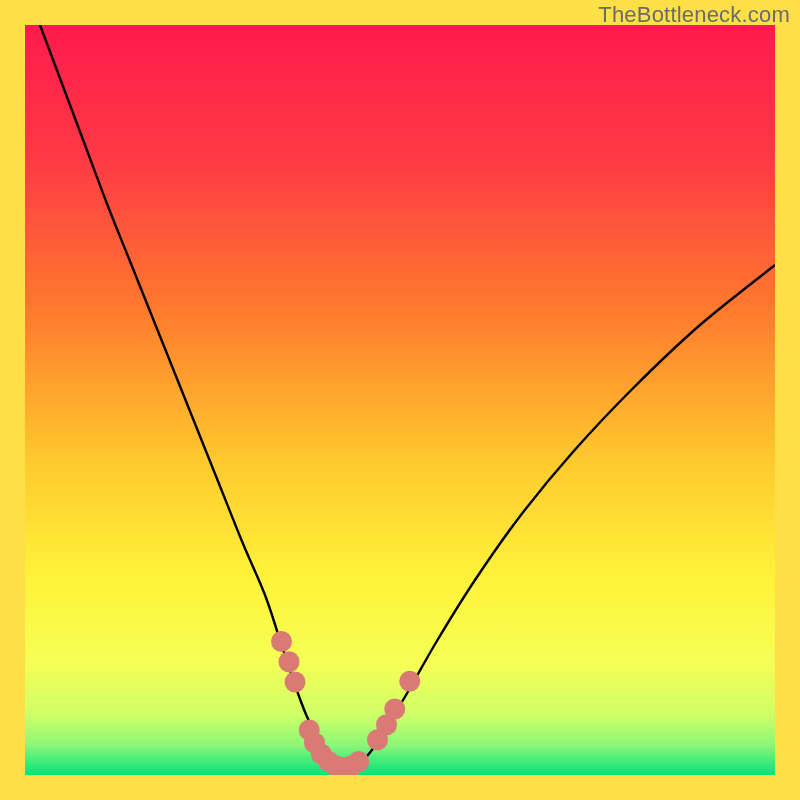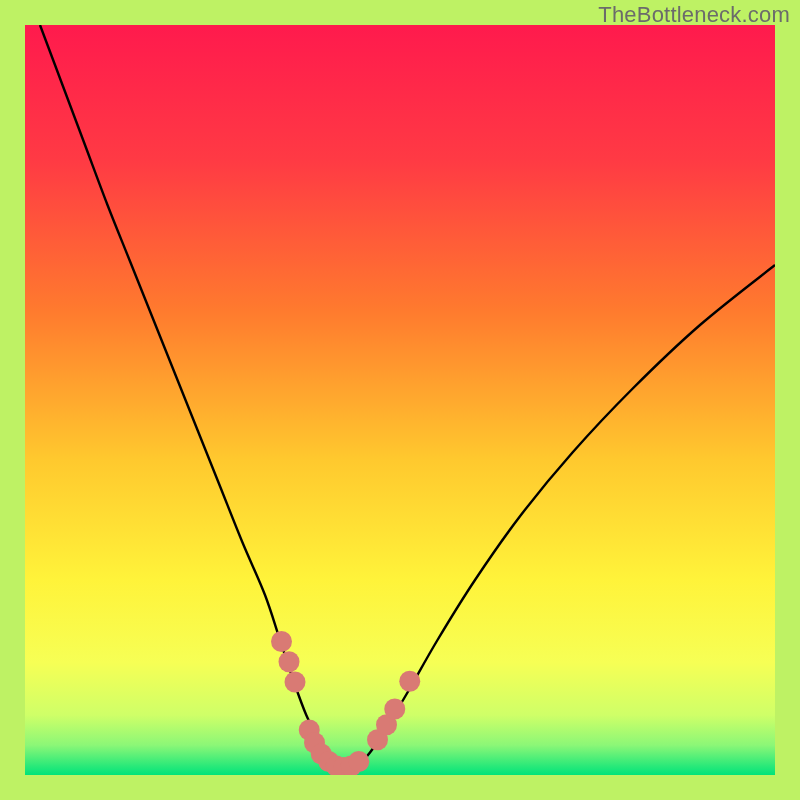--- a/index.html
+++ b/index.html
@@ -10,21 +10,21 @@
     background: #000;
     position: relative;
     font-family: Arial, Helvetica, sans-serif;
   }
   .frame {
     position: absolute;
     top: 0;
     left: 0;
     width: 800px;
     height: 800px;
-    background: #bef264;
+    background: #fde047;
   }
   .plot-area {
     position: absolute;
     top: 25px;
     left: 25px;
     width: 750px;
     height: 750px;
     overflow: hidden;
   }
   .watermark {

